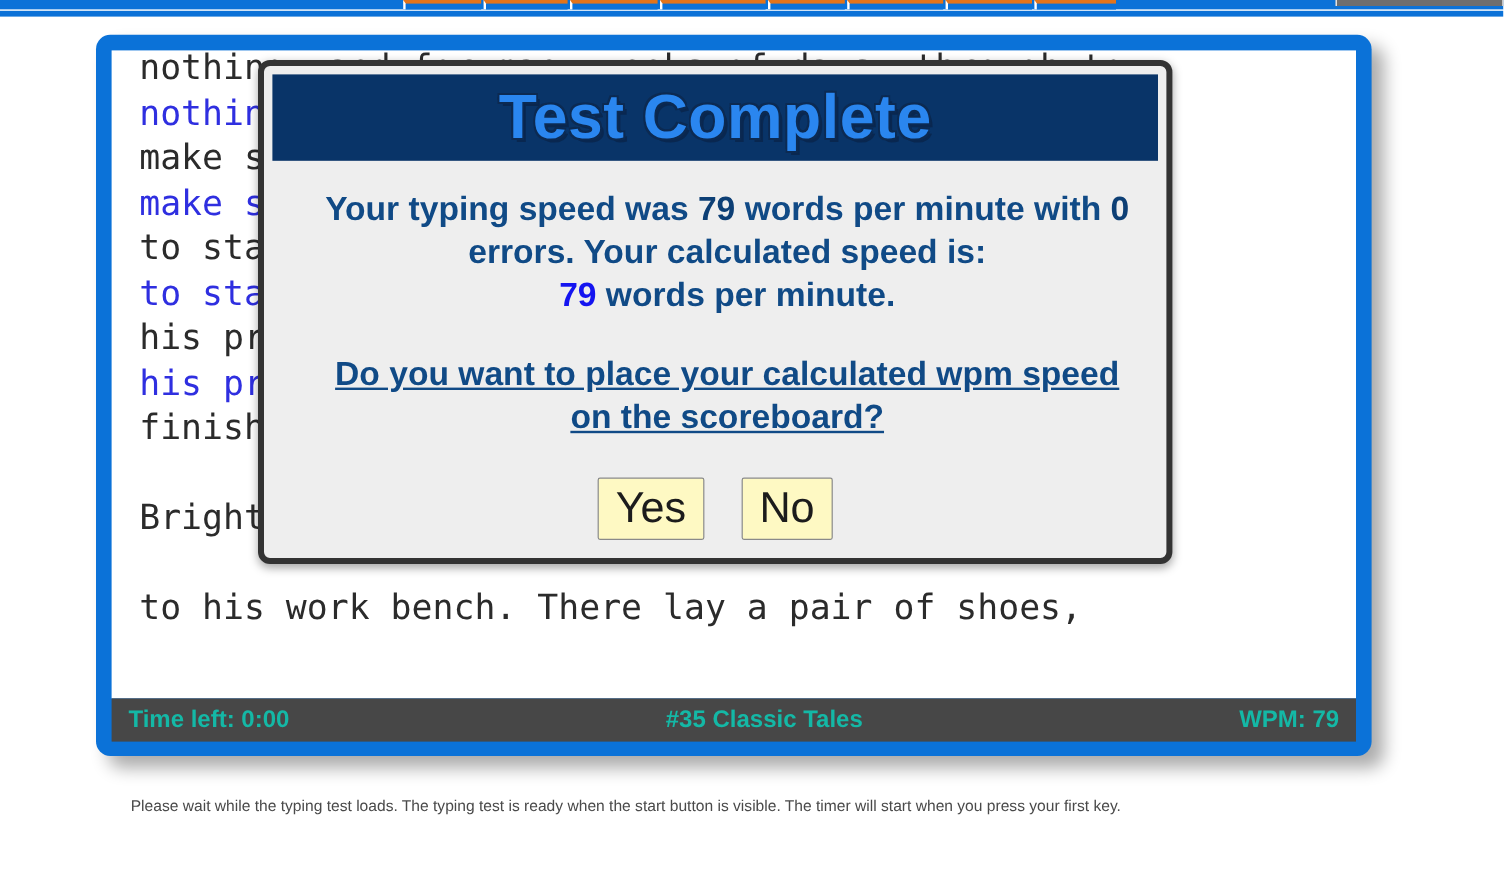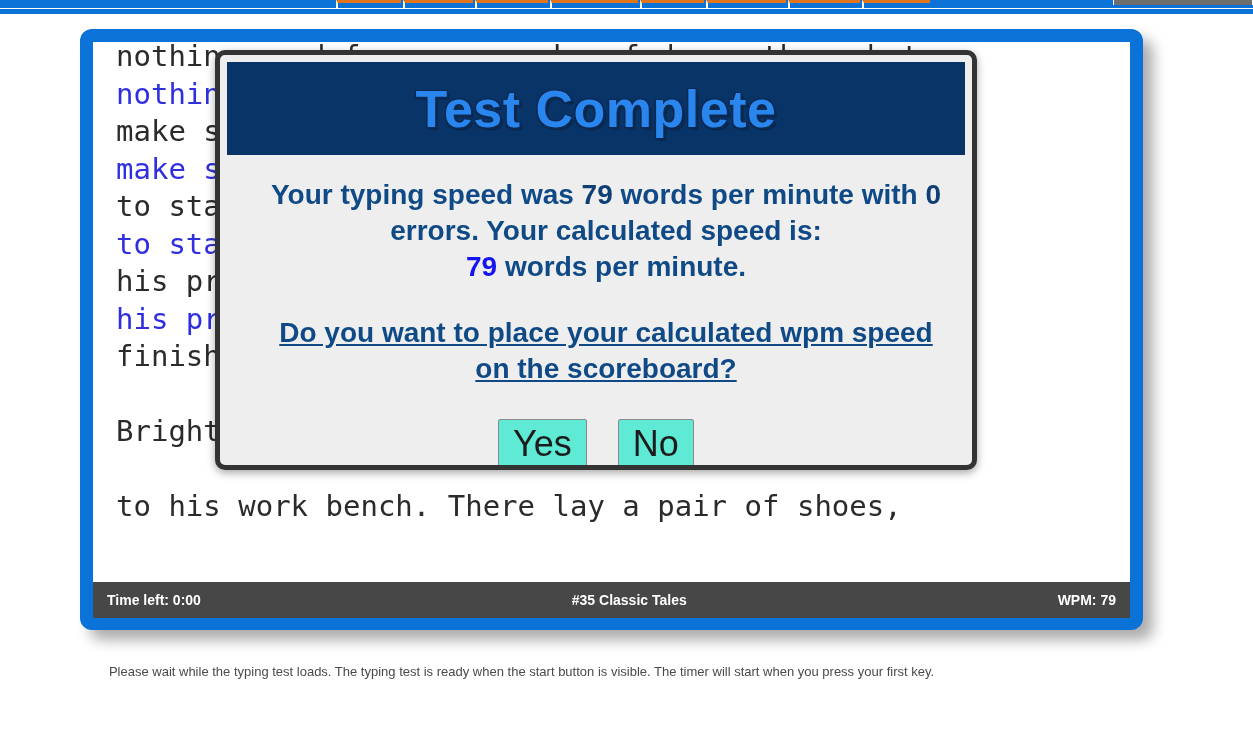--- a/index.html
+++ b/index.html
@@ -110,24 +110,24 @@
   }
 
   
   #statusbar {
     position: absolute;
     left: 13px;
     top: 553px;
     width: 1037px;
     height: 36px;
     background: #474747;
-    color: #ffffff;
+    color: #14b8a6;
     font-family: "Liberation Sans", sans-serif;
     font-weight: bold;
-    font-size: 14px;
+    font-size: 20px;
     display: flex;
     align-items: center;
     box-sizing: border-box;
     padding: 0 14px;
   }
   #statusbar .sb-left   { flex: 0 0 auto; }
   #statusbar .sb-center { flex: 1 1 auto; text-align: center; }
   #statusbar .sb-right  { flex: 0 0 auto; }
 
   
@@ -139,21 +139,21 @@
     height: 420px;
     background: #eeeeee;
     border: 5px solid #333333;
     border-radius: 10px;
     box-sizing: border-box;
     box-shadow: 0 3px 8px rgba(0,0,0,0.35);
     overflow: hidden;
   }
   #dialog-titlebar {
     margin: 7px 7px 0 7px;
-    height: 93px;
+    height: 72px;
     background: #093468;
     display: flex;
     align-items: center;
     justify-content: center;
   }
   #dialog-title {
     font-family: "Liberation Sans", sans-serif;
     font-weight: bold;
     font-size: 52px;
     color: #2a86ef;
@@ -187,21 +187,21 @@
     margin-top: 32px;
     display: flex;
     justify-content: center;
     gap: 31px;
   }
   .dlg-btn {
     font-family: "Liberation Sans", sans-serif;
     font-size: 36px;
     line-height: 42px;
     color: #1c1c1c;
-    background: #5eead4;
+    background: #fef9c3;
     border: 1px solid #8a8a8a;
     border-radius: 2px;
     padding: 3px 14px 5px 14px;
     cursor: pointer;
   }
 
   
   #footer-note {
     position: absolute;
     left: 0;

